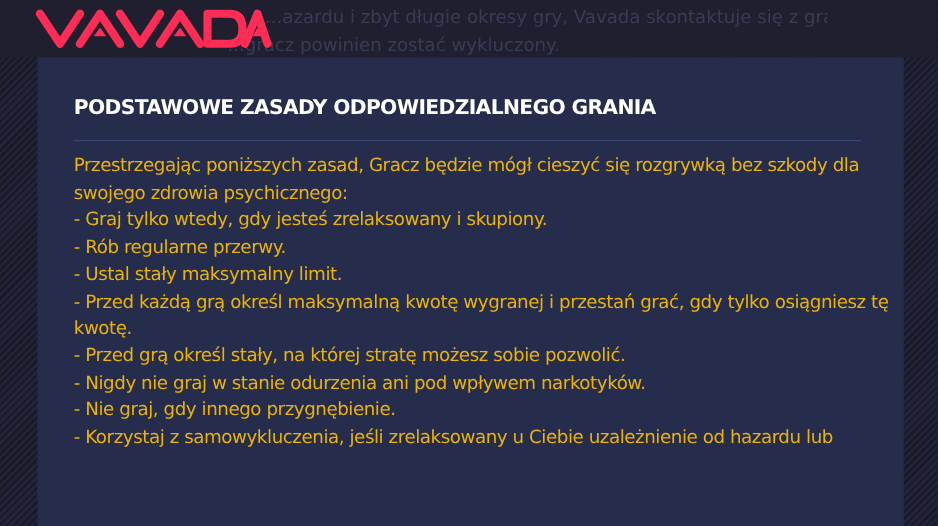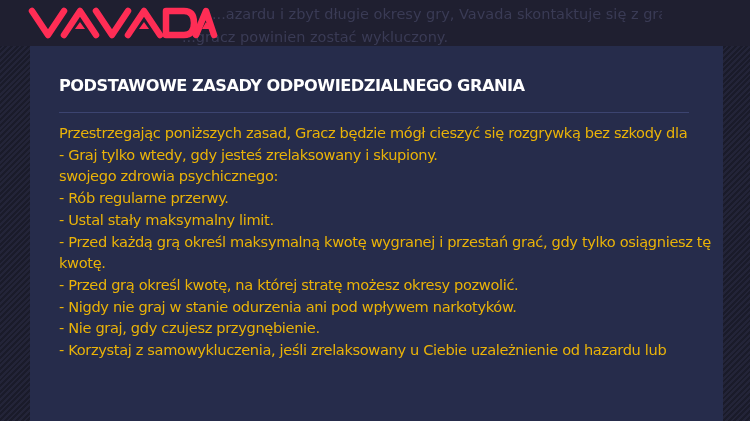--- a/index.html
+++ b/index.html
@@ -116,26 +116,26 @@
         <polygon points="174,23 183,23 178,16"></polygon>
       </g>
     </svg>
   </div>
 
   <div class="panel">
     <div class="panel-title">PODSTAWOWE ZASADY ODPOWIEDZIALNEGO GRANIA</div>
     <div class="divider"></div>
     <div class="body-text">
       <div class="line">Przestrzegając poniższych zasad, Gracz będzie mógł cieszyć się rozgrywką bez szkody dla</div>
+      <div class="line">swojego zdrowia psychicznego:</div>
       <div class="line">- Graj tylko wtedy, gdy jesteś zrelaksowany i skupiony.</div>
-      <div class="line">swojego zdrowia psychicznego:</div>
       <div class="line">- Rób regularne przerwy.</div>
       <div class="line">- Ustal stały maksymalny limit.</div>
       <div class="line">- Przed każdą grą określ maksymalną kwotę wygranej i przestań grać, gdy tylko osiągniesz tę</div>
       <div class="line">kwotę.</div>
-      <div class="line">- Przed grą określ kwotę, na której stratę możesz okresy pozwolić.</div>
+      <div class="line">- Przed grą określ stały, na której stratę możesz sobie pozwolić.</div>
       <div class="line">- Nigdy nie graj w stanie odurzenia ani pod wpływem narkotyków.</div>
-      <div class="line">- Nie graj, gdy czujesz przygnębienie.</div>
+      <div class="line">- Nie graj, gdy innego przygnębienie.</div>
       <div class="line">- Korzystaj z samowykluczenia, jeśli zrelaksowany u Ciebie uzależnienie od hazardu lub</div>
     </div>
   </div>
 
 </div>
 
 </body></html>

